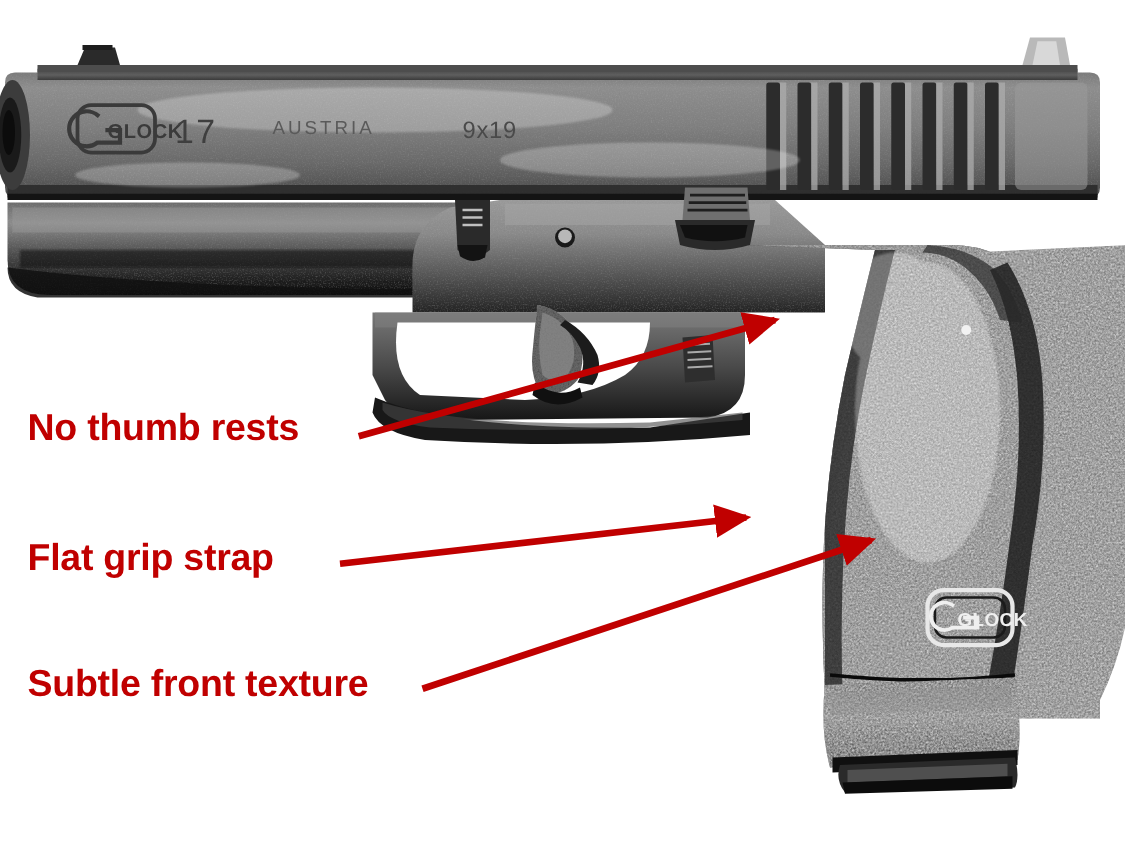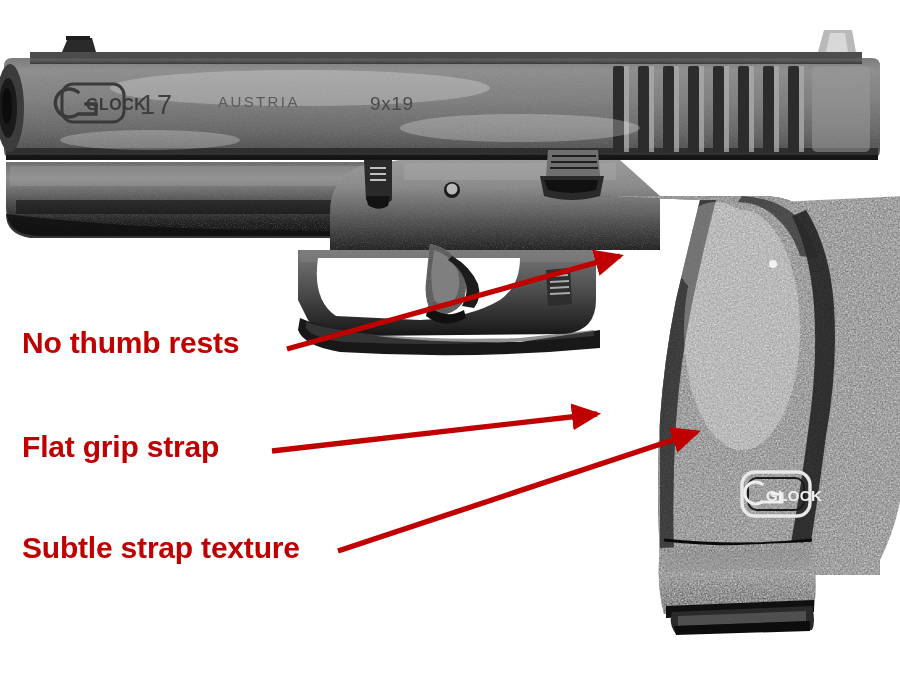--- a/index.html
+++ b/index.html
@@ -345,15 +345,15 @@
 
     <line x1="287" y1="349" x2="620" y2="256" stroke="#C00000" stroke-width="5.4" marker-end="url(#arrowHead)"></line>
     <line x1="272" y1="451" x2="597" y2="414" stroke="#C00000" stroke-width="5.4" marker-end="url(#arrowHead)"></line>
     <line x1="338" y1="551" x2="697" y2="432" stroke="#C00000" stroke-width="5.4" marker-end="url(#arrowHead)"></line>
   </svg>
 
   <div class="callout-label" id="label-no-thumb-rests">No thumb rests</div>
 
   <div class="callout-label" id="label-flat-front-strap">Flat grip strap</div>
 
-  <div class="callout-label" id="label-subtle-grip-texture">Subtle strap texture</div>
+  <div class="callout-label" id="label-subtle-grip-texture">Subtle front texture</div>
 
 </div>
 
 </body></html>

